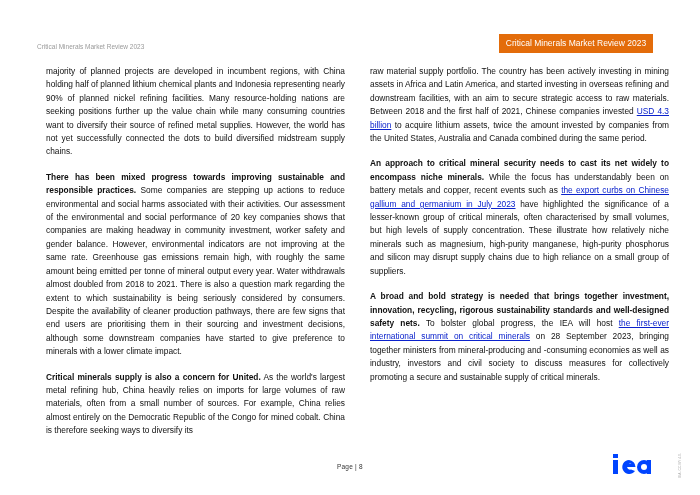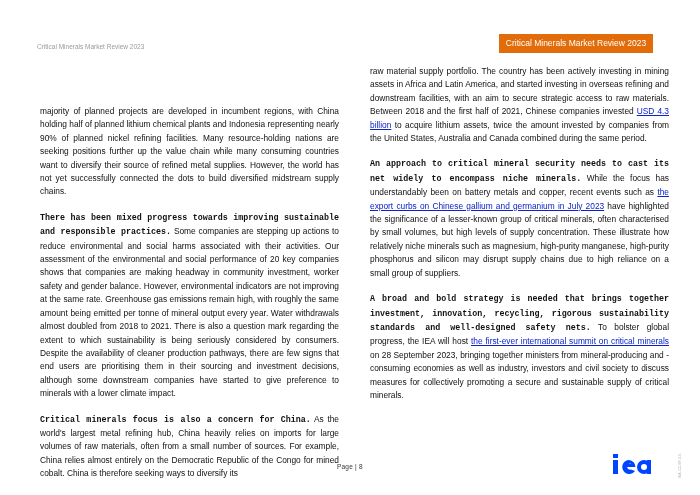--- a/index.html
+++ b/index.html
@@ -1,38 +1,38 @@
 <!DOCTYPE html>
 <html><head>
 <meta charset="utf-8">
 <style>
   html, body { margin: 0; padding: 0; background: #ffffff; }
   body { width: 700px; height: 495px; position: relative; overflow: hidden; font-family: "Liberation Sans", sans-serif; color: #111; }
   .hdr-left { position: absolute; left: 37px; top: 43px; font-size: 6.5px; color: #9a9a9a; }
   .hdr-right { position: absolute; left: 499px; top: 34px; width: 154px; height: 19px; background: #e36c0a; color: #ffffff; font-size: 8.5px; line-height: 19px; text-align: center; }
   .col { position: absolute; top: 65px; width: 299px; font-size: 8.35px; line-height: 13.4px; text-align: justify; }
-  .col-left { left: 40px; margin-top: 40px; }
+  .col-left { left: 46px; }
   .col-right { left: 364px; margin-left: 6px; }
   .col p { margin: 0 0 12px 0; }
-  .col b { font-weight: bold; font-family: Liberation Mono, monospace; }
+  .col b { font-weight: bold; }
   .col a { color: #0b22cc; text-decoration: underline; }
   .page-num { position: absolute; left: 337px; top: 463px; font-size: 6.5px; color: #333; letter-spacing: 0.2px; }
   .logo { position: absolute; left: 612px; top: 453px; width: 40px; height: 22px; }
   .license { position: absolute; left: 678px; top: 445px; font-size: 3.5px; color: #aaa; transform: rotate(-90deg); transform-origin: left top; white-space: nowrap; top: 478px; }
 </style>
 </head>
 <body>
 
 <div class="hdr-left">Critical Minerals Market Review 2023</div>
 <div class="hdr-right">Critical Minerals Market Review 2023</div>
 
 <div class="col col-left">
   <p><span>majority of planned projects are developed in incumbent regions, with China holding half of planned lithium chemical plants and Indonesia representing nearly 90% of planned nickel refining facilities. Many resource-holding nations are seeking positions further up the value chain while many consuming countries want to diversify their source of refined metal supplies. However, the world has not yet successfully connected the dots to build diversified midstream supply chains.</span></p>
   <p><b>There has been mixed progress towards improving sustainable and responsible practices.</b><span> Some companies are stepping up actions to reduce environmental and social harms associated with their activities. Our assessment of the environmental and social performance of 20 key companies shows that companies are making headway in community investment, worker safety and gender balance. However, environmental indicators are not improving at the same rate. Greenhouse gas emissions remain high, with roughly the same amount being emitted per tonne of mineral output every year. Water withdrawals almost doubled from 2018 to 2021. There is also a question mark regarding the extent to which sustainability is being seriously considered by consumers. Despite the availability of cleaner production pathways, there are few signs that end users are prioritising them in their sourcing and investment decisions, although some downstream companies have started to give preference to minerals with a lower climate impact.</span></p>
-  <p><b>Critical minerals focus is also a concern for China.</b><span> As the world's largest metal refining hub, China heavily relies on imports for large volumes of raw materials, often from a small number of sources. For example, China relies almost entirely on the Democratic Republic of the Congo for mined cobalt. China is therefore seeking ways to diversify its</span></p>
+  <p><b>Critical minerals supply is also a concern for United.</b><span> As the world's largest metal refining hub, China heavily relies on imports for large volumes of raw materials, often from a small number of sources. For example, China relies almost entirely on the Democratic Republic of the Congo for mined cobalt. China is therefore seeking ways to diversify its</span></p>
 </div>
 
 <div class="col col-right">
   <p><span>raw material supply portfolio. The country has been actively investing in mining assets in Africa and Latin America, and started investing in overseas refining and downstream facilities, with an aim to secure strategic access to raw materials. Between 2018 and the first half of 2021, Chinese companies invested </span><a>USD 4.3 billion</a><span> to acquire lithium assets, twice the amount invested by companies from the United States, Australia and Canada combined during the same period.</span></p>
   <p><b>An approach to critical mineral security needs to cast its net widely to encompass niche minerals.</b><span> While the focus has understandably been on battery metals and copper, recent events such as </span><a>the export curbs on Chinese gallium and germanium in July 2023</a><span> have highlighted the significance of a lesser-known group of critical minerals, often characterised by small volumes, but high levels of supply concentration. These illustrate how relatively niche minerals such as magnesium, high-purity manganese, high-purity phosphorus and silicon may disrupt supply chains due to high reliance on a small group of suppliers.</span></p>
   <p><b>A broad and bold strategy is needed that brings together investment, innovation, recycling, rigorous sustainability standards and well-designed safety nets.</b><span> To bolster global progress, the IEA will host </span><a>the first-ever international summit on critical minerals</a><span> on 28 September 2023, bringing together ministers from mineral-producing and -consuming economies as well as industry, investors and civil society to discuss measures for collectively promoting a secure and sustainable supply of critical minerals.</span></p>
 </div>
 
 <div class="page-num">Page | 8</div>
 

